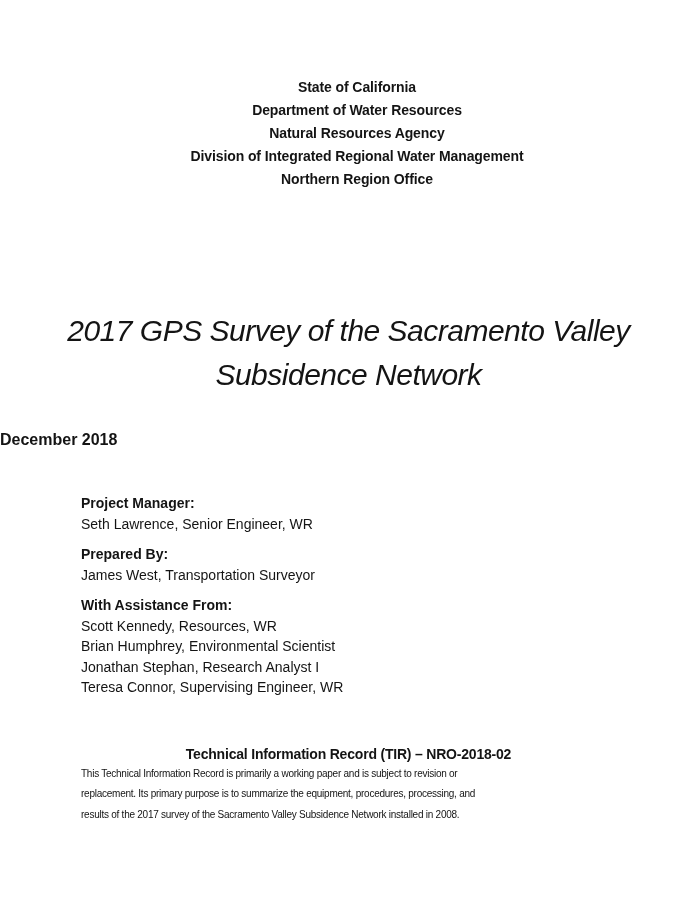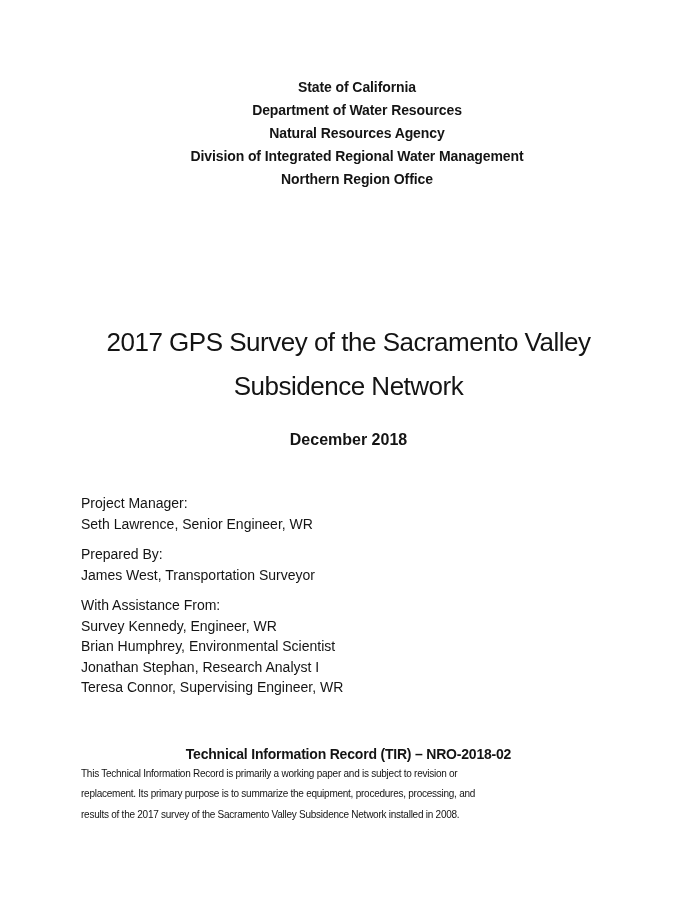--- a/index.html
+++ b/index.html
@@ -26,48 +26,49 @@
     font-weight: 700;
     line-height: 23px;
     letter-spacing: -0.1px;
     padding-left: 17px;
   }
   .title {
     position: absolute;
     top: 309px;
     left: 0;
     right: 0;
-    margin: 12px;
+    margin: 0;
     text-align: center;
-    font-size: 26px;
+    font-size: 30px;
     font-weight: 400;
     line-height: 43.5px;
     letter-spacing: -0.5px;
+    font-style: italic;
   }
   .title .tline { display: block; }
   .date {
     position: absolute;
     top: 429px;
     left: 0;
     right: 0;
-    text-align: center;
+    text-align: left;
     font-size: 16px;
     font-weight: 700;
     line-height: 22px;
   }
   .credits {
     position: absolute;
     top: 493px;
     left: 81px;
     right: 40px;
     font-size: 14px;
     line-height: 20.5px;
   }
   .cblock { margin: 0 0 10px 0; }
-  .clabel { font-weight: 400; }
+  .clabel { font-weight: 700; }
   .cname { font-weight: 400; }
   .tir {
     position: absolute;
     top: 744px;
     left: 0;
     right: 0;
   }
   .tir-heading {
     text-align: center;
     font-size: 14px;
@@ -107,21 +108,21 @@
     <div class="cblock">
       <div class="clabel">Project Manager:</div>
       <div class="cname">Seth Lawrence, Senior Engineer, WR</div>
     </div>
     <div class="cblock">
       <div class="clabel">Prepared By:</div>
       <div class="cname">James West, Transportation Surveyor</div>
     </div>
     <div class="cblock">
       <div class="clabel">With Assistance From:</div>
-      <div class="cname">Survey Kennedy, Engineer, WR</div>
+      <div class="cname">Scott Kennedy, Resources, WR</div>
       <div class="cname">Brian Humphrey, Environmental Scientist</div>
       <div class="cname">Jonathan Stephan, Research Analyst I</div>
       <div class="cname">Teresa Connor, Supervising Engineer, WR</div>
     </div>
   </div>
 
   <div class="tir">
     <div class="tir-heading">Technical Information Record (TIR) – NRO-2018-02</div>
     <div class="tir-body">
       <div class="tir-line">This Technical Information Record is primarily a working paper and is subject to revision or</div>

